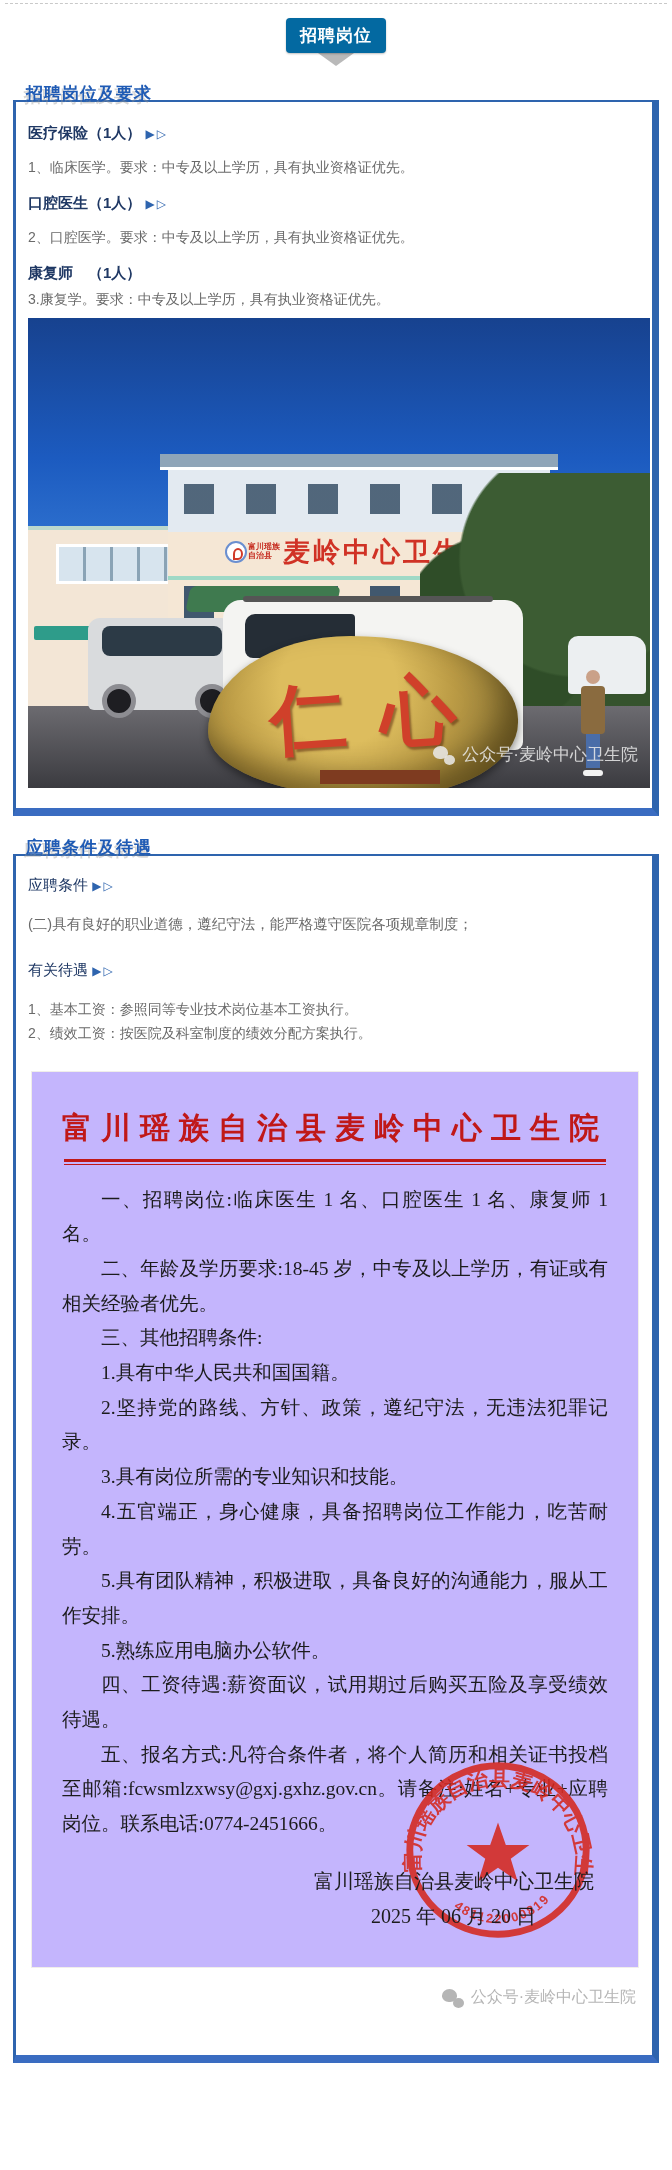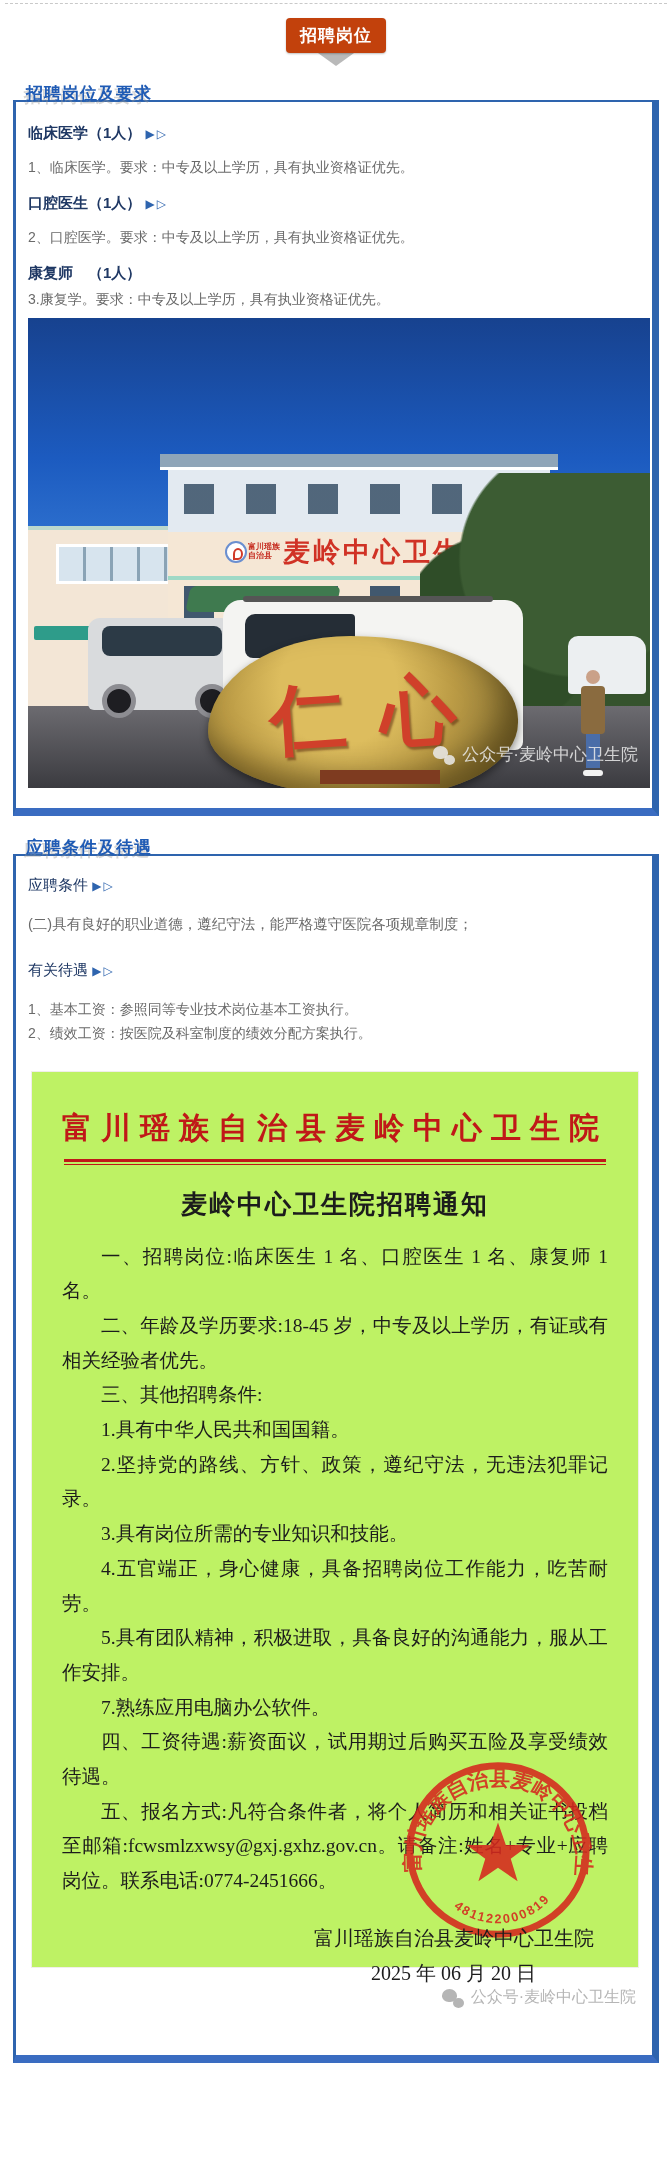--- a/index.html
+++ b/index.html
@@ -7,21 +7,21 @@
   body {
     width:672px; height:2170px; position:relative; overflow:hidden;
     font-family:"Liberation Sans","DejaVu Sans",sans-serif; color:#666;
   }
   .dashed { border-top:1px dashed #c9c9c9; margin:0 5px; }
   .top-dashed { margin-top:3px; }
 
   
   .pill-wrap { text-align:center; margin-top:14px; }
   .pill {
-    display:inline-block; background:#c2410c; color:#fff; font-weight:bold;
+    display:inline-block; background:#0369a1; color:#fff; font-weight:bold;
     font-size:17px; padding:6px 14px; border-radius:4px; letter-spacing:1px;
     box-shadow:0 1px 2px rgba(0,0,0,.25);
   }
   .tri-down {
     width:0; height:0; margin:0 auto;
     border-left:18px solid transparent; border-right:18px solid transparent;
     border-top:13px solid #b9b9b9;
   }
 
   
@@ -113,21 +113,21 @@
 
   
   .sub-head { color:#1f3864; font-weight:normal; font-size:15px; margin:6px 0 18px 0; }
   .cond-p { color:#6a6a6a; font-size:14.5px; line-height:1.65; margin:0; }
   .cond-group { margin-bottom:18px; }
   .benefit-p { color:#6a6a6a; font-size:14px; line-height:1.7; margin:0; }
 
   
   .doc {
     position:relative; width:606px; margin:26px auto 0 auto; height:895px;
-    background:#bef264; box-shadow:0 0 0 1px #f0eeea; padding:36px 30px 0 30px;
+    background:#c4b5fd; box-shadow:0 0 0 1px #f0eeea; padding:36px 30px 0 30px;
     font-family:"Liberation Serif","DejaVu Serif",serif; color:#1c1c1c;
   }
   .doc-org { color:#c01818; font-weight:bold; font-size:30px; letter-spacing:9px;
     text-align:center; white-space:nowrap; }
   .doc-rule { border-top:3px solid #c01818; border-bottom:1px solid #c01818; height:6px; margin:10px 2px 0 2px; }
   .doc-title { text-align:center; font-weight:bold; font-size:26px; margin-top:22px; letter-spacing:2px; }
   .doc-body { margin-top:18px; }
   .doc-body p { font-size:19.5px; line-height:1.78; text-indent:2em; text-align:justify; }
   .doc-sign { text-align:right; font-size:20px; margin-top:26px; padding-right:14px; position:relative; z-index:2; }
   .doc-date { text-align:right; font-size:20px; margin-top:8px; padding-right:72px; position:relative; z-index:2; }
@@ -140,21 +140,21 @@
 
 <div class="pill-wrap">
   <div class="pill">招聘岗位</div>
   <div class="tri-down"></div>
 </div>
 
 <div class="sec-header">招聘岗位及要求</div>
 <div class="sec-box">
 
   <div class="job-title">
-    <span>临床医学（1人）</span>
+    <span>医疗保险（1人）</span>
     <span class="arrows">▶▷</span>
   </div>
   <p class="job-desc">1、临床医学。要求：中专及以上学历，具有执业资格证优先。</p>
 
   <div class="job-title">
     <span>口腔医生（1人）</span>
     <span class="arrows">▶▷</span>
   </div>
   <p class="job-desc">2、口腔医学。要求：中专及以上学历，具有执业资格证优先。</p>
 
@@ -248,31 +248,30 @@
     <span class="arrows">▶▷</span>
   </div>
   <div class="cond-group">
     <p class="benefit-p">1、基本工资：参照同等专业技术岗位基本工资执行。</p>
     <p class="benefit-p">2、绩效工资：按医院及科室制度的绩效分配方案执行。</p>
   </div>
 
   <div class="doc">
     <div class="doc-org">富川瑶族自治县麦岭中心卫生院</div>
     <div class="doc-rule"></div>
-    <div class="doc-title">麦岭中心卫生院招聘通知</div>
     <div class="doc-body">
       <p>一、招聘岗位:临床医生 1 名、口腔医生 1 名、康复师 1 名。</p>
       <p>二、年龄及学历要求:18-45 岁，中专及以上学历，有证或有相关经验者优先。</p>
       <p>三、其他招聘条件:</p>
       <p>1.具有中华人民共和国国籍。</p>
       <p>2.坚持党的路线、方针、政策，遵纪守法，无违法犯罪记录。</p>
       <p>3.具有岗位所需的专业知识和技能。</p>
       <p>4.五官端正，身心健康，具备招聘岗位工作能力，吃苦耐劳。</p>
       <p>5.具有团队精神，积极进取，具备良好的沟通能力，服从工作安排。</p>
-      <p>7.熟练应用电脑办公软件。</p>
+      <p>5.熟练应用电脑办公软件。</p>
       <p>四、工资待遇:薪资面议，试用期过后购买五险及享受绩效待遇。</p>
       <p>五、报名方式:凡符合条件者，将个人简历和相关证书投档至邮箱:fcwsmlzxwsy@gxj.gxhz.gov.cn。请备注:姓名+专业+应聘岗位。联系电话:0774-2451666。</p>
     </div>
     <div class="doc-sign">富川瑶族自治县麦岭中心卫生院</div>
     <div class="doc-date">2025 年 06 月 20 日</div>
 
     <svg class="stamp" viewBox="0 0 200 200">
       <ellipse cx="100" cy="100" rx="90" ry="86" fill="none" stroke="#d5281e" stroke-width="7"></ellipse>
       <path id="stampArc" d="M 22,128 A 80,77 0 1 1 178,128" fill="none"></path>
       <text fill="#d5281e" font-size="21" font-weight="bold" font-family="Liberation Serif, DejaVu Serif, serif">

